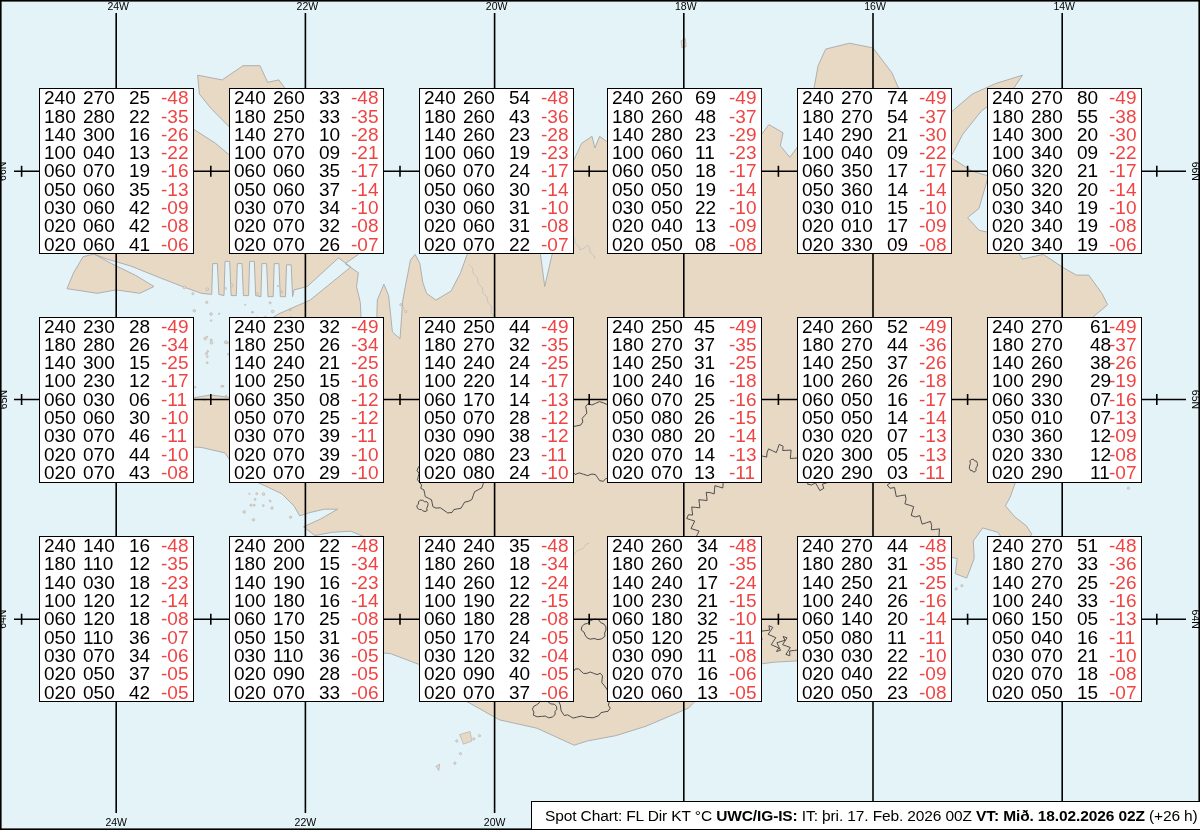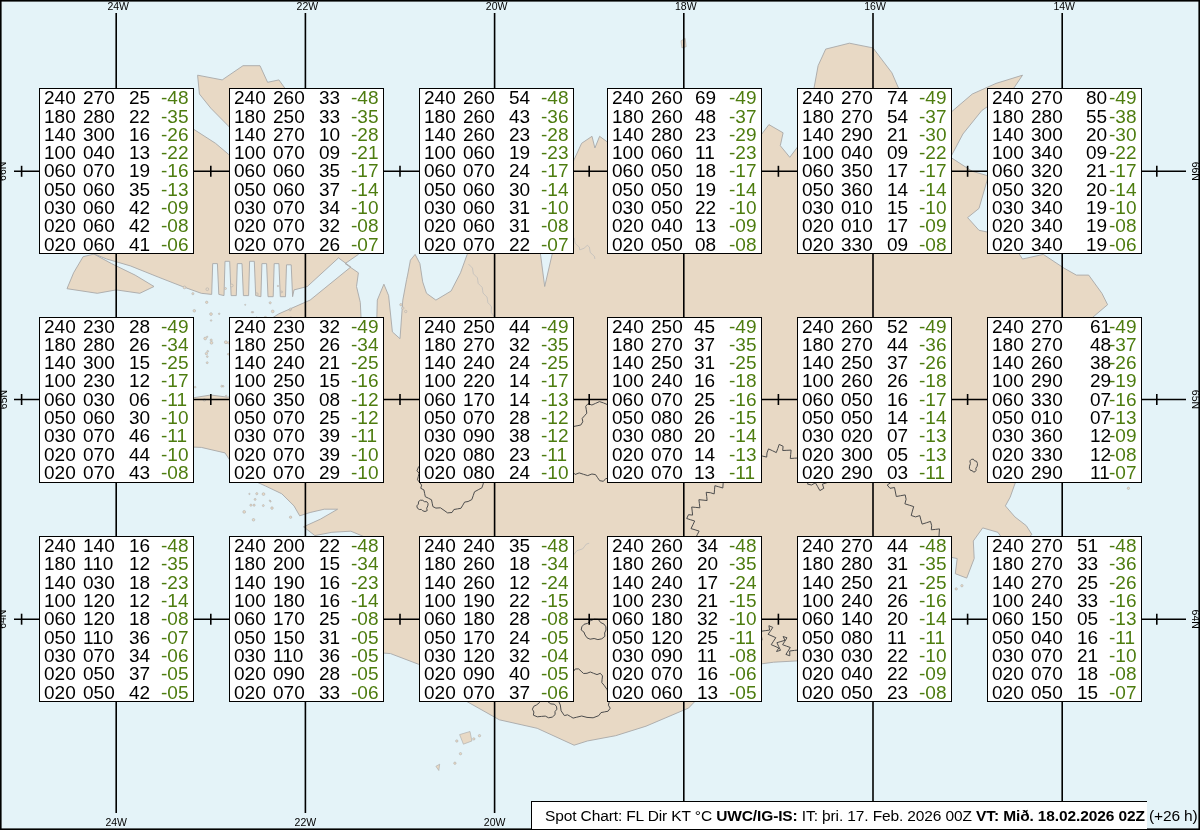--- a/index.html
+++ b/index.html
@@ -1,18 +1,18 @@
 <!DOCTYPE html>
 <html><head><meta charset="utf-8"><style>
 html,body{margin:0;padding:0;width:1200px;height:830px;overflow:hidden;background:#fff}
 body{font-family:"Liberation Sans",sans-serif;position:relative}
 .box{position:absolute;width:155px;height:166px;background:#fff;border:1.5px solid #000;box-sizing:border-box}
 .col{position:absolute;top:0px;font-size:19px;line-height:18.3px;color:#000;white-space:nowrap}
-.blu{color:#4d7c0f}
-.cap{position:absolute;left:531px;top:801px;width:616px;height:29px;background:#fff;border:1px solid #000;border-right:none;box-sizing:border-box;font-size:15.5px;line-height:27px;text-align:left;padding-left:13px;letter-spacing:-0.12px;white-space:nowrap}
+.blu{color:#ef4444}
+.cap{position:absolute;left:531px;top:801px;width:669px;height:29px;background:#fff;border:1px solid #000;border-right:none;box-sizing:border-box;font-size:15.5px;line-height:27px;text-align:left;padding-left:13px;letter-spacing:-0.12px;white-space:nowrap}
 </style></head><body>
 <svg width="1200" height="830" viewBox="0 0 1200 830" style="position:absolute;left:0;top:0">
 <rect x="0" y="0" width="1200" height="830" fill="#e4f3f8"></rect>
 <path d="M239.2,655.8 L236.3,649.4 L234.4,634.3 L233.5,612.7 L240.1,600.8 L252.4,610.6 L265.7,619.2 L278.9,612.7 L294.0,601.9 L307.3,588.9 L314.9,593.3 L328.1,584.6 L333.8,569.4 L322.4,554.1 L348.0,543.2 L364.1,536.7 L350.8,531.2 L331.9,532.3 L314.9,535.6 L303.5,526.8 L320.5,519.1 L337.6,509.2 L324.3,509.2 L310.1,512.5 L299.7,515.8 L294.0,505.9 L281.8,493.8 L265.7,486.1 L248.6,478.4 L231.6,462.9 L225.0,452.9 L201.3,447.4 L173.0,446.3 L144.6,441.8 L120.9,432.9 L110.5,419.6 L120.9,408.4 L154.0,406.2 L182.4,399.5 L210.8,395.0 L227.8,397.2 L267.6,386.0 L300.7,379.3 L329.1,372.5 L341.3,359.0 L314.9,341.0 L281.8,334.2 L253.4,329.7 L278.9,313.8 L310.1,300.1 L350.8,267.0 L338.5,257.9 L307.3,286.5 L294.0,289.9 L292.6,296.7 L291.2,264.8 L286.5,264.8 L285.5,296.7 L280.3,296.7 L278.9,263.6 L274.2,263.6 L273.2,296.7 L268.0,296.7 L266.6,263.6 L261.9,263.6 L260.9,296.7 L255.7,295.6 L254.3,261.3 L249.6,261.3 L248.6,295.6 L243.4,295.6 L242.0,263.6 L237.3,263.6 L236.3,295.6 L231.1,295.6 L229.7,261.3 L225.0,261.3 L224.0,295.6 L218.8,294.4 L217.4,263.6 L212.7,263.6 L211.7,294.4 L201.3,293.3 L182.4,286.5 L158.8,277.3 L130.4,265.9 L106.7,259.0 L92.6,253.3 L111.5,263.6 L135.1,275.1 L154.0,286.5 L139.8,293.3 L116.2,289.9 L97.3,293.3 L67.0,288.7 L73.6,272.8 L83.1,256.7 L130.4,245.3 L173.0,233.8 L125.7,224.6 L104.8,226.9 L158.8,203.8 L120.9,194.5 L152.1,180.6 L119.0,164.3 L142.7,157.3 L128.5,143.3 L163.5,138.6 L190.0,126.9 L215.5,143.3 L248.6,171.3 L265.7,185.2 L253.4,157.3 L231.6,129.3 L210.8,108.2 L199.4,94.0 L197.6,75.2 L222.2,79.9 L243.0,65.7 L260.0,65.7 L267.6,82.3 L278.9,79.9 L295.9,103.5 L316.8,119.9 L338.5,148.0 L350.8,171.3 L362.2,203.8 L350.8,226.9 L326.2,238.4 L352.7,247.6 L358.4,254.4 L345.1,263.6 L358.4,272.8 L356.5,286.5 L360.3,302.4 L364.1,381.5 L371.6,395.0 L375.4,372.5 L377.3,300.1 L380.1,293.3 L383.9,284.2 L388.6,295.6 L392.4,331.9 L400.0,338.7 L402.8,300.1 L406.6,279.6 L407.6,275.1 L410.4,260.2 L415.1,254.4 L419.9,263.6 L422.7,281.9 L426.5,293.3 L435.9,300.1 L451.1,291.0 L460.5,272.8 L467.2,254.4 L464.3,231.5 L460.5,210.7 L466.2,182.9 L483.2,148.0 L502.2,157.3 L518.2,180.6 L530.5,189.9 L538.1,236.1 L544.7,286.5 L554.2,245.3 L552.3,206.1 L565.5,178.3 L574.1,159.7 L581.6,143.3 L592.0,136.3 L594.9,148.0 L599.6,136.3 L615.7,148.0 L627.0,136.3 L647.9,150.3 L657.3,175.9 L669.6,217.6 L678.1,243.0 L672.4,203.8 L663.0,166.6 L676.2,148.0 L687.6,136.3 L700.8,152.7 L714.1,178.3 L726.4,185.2 L742.5,164.3 L754.8,143.3 L768.9,124.6 L783.1,132.8 L780.3,145.7 L789.8,157.3 L802.0,141.0 L810.6,134.0 L812.5,96.4 L818.1,65.7 L825.7,49.1 L849.4,43.2 L873.0,47.9 L891.9,72.8 L905.2,103.5 L920.3,122.3 L933.5,134.0 L939.2,122.3 L972.3,94.0 L996.0,83.4 L1022.5,75.2 L1013.0,89.3 L981.8,110.5 L962.9,134.0 L950.6,157.3 L972.3,171.3 L988.4,175.9 L979.0,208.4 L967.6,217.6 L979.0,230.3 L1007.3,236.1 L1022.5,259.0 L1043.3,254.4 L1064.1,268.2 L1076.4,275.1 L1088.7,275.1 L1101.9,293.3 L1107.6,304.7 L1091.5,318.3 L1103.8,327.4 L1086.8,341.0 L1101.9,352.3 L1084.9,363.5 L1100.0,377.0 L1075.4,383.8 L1041.4,390.5 L1083.0,401.7 L1062.2,415.1 L1081.1,421.8 L1052.7,432.9 L1069.8,444.1 L1045.2,452.9 L1060.3,461.8 L1030.0,466.2 L1020.6,472.9 L1014.9,483.9 L1010.2,497.1 L1005.4,505.9 L1014.9,516.9 L1026.3,525.7 L1031.9,534.5 L1020.6,544.3 L1011.1,550.9 L997.9,532.3 L982.7,527.9 L973.3,541.0 L974.2,558.5 L966.7,578.1 L955.3,573.7 L957.2,558.5 L933.5,554.1 L908.9,562.8 L880.6,582.4 L854.1,606.3 L827.6,636.5 L811.5,660.1 L773.7,662.2 L726.4,668.6 L688.5,708.1 L646.0,726.2 L615.7,735.7 L587.3,741.0 L574.1,745.2 L537.2,728.3 L499.3,719.8 L461.5,698.5 L418.9,664.4 L390.5,653.6 L362.2,651.5 L333.8,657.9 L300.7,653.6 L267.6,657.9 Z" fill="#e8d9c5" stroke="#a8a8a8" stroke-width="0.9"></path>
 <path d="M681.0,40.8 L685.2,38.4 L686.2,46.7 L681.9,47.9 Z" fill="#e8d9c5" stroke="#a8a8a8" stroke-width="0.6"></path>
 <path d="M459.6,734.6 L470.0,731.5 L471.9,741.0 L463.4,744.2 Z" fill="#e8d9c5" stroke="#a8a8a8" stroke-width="0.6"></path>
 <path d="M435.9,766.3 L439.7,764.2 L438.8,770.5 Z" fill="#e8d9c5" stroke="#a8a8a8" stroke-width="0.6"></path>
 <g>
       <circle cx="252.0" cy="357.1" r="0.8" fill="#e8d9c5" stroke="#a8a8a8" stroke-width="0.5"></circle>
       <circle cx="206.7" cy="302.3" r="1.2" fill="#e8d9c5" stroke="#a8a8a8" stroke-width="0.5"></circle>
@@ -205,21 +205,21 @@
 <div class="box" style="left:797px;top:88.3px">
     <div class="col" style="left:4px">240<br>180<br>140<br>100<br>060<br>050<br>030<br>020<br>020</div>
     <div class="col" style="left:43px">270<br>270<br>290<br>040<br>350<br>360<br>010<br>010<br>330</div>
     <div class="col" style="left:89px">74<br>54<br>21<br>09<br>17<br>14<br>15<br>17<br>09</div>
     <div class="col blu" style="left:121px">-49<br>-37<br>-30<br>-22<br>-17<br>-14<br>-10<br>-09<br>-08</div>
   </div>
 
 <div class="box" style="left:987px;top:88.3px">
     <div class="col" style="left:4px">240<br>180<br>140<br>100<br>060<br>050<br>030<br>020<br>020</div>
     <div class="col" style="left:43px">270<br>280<br>300<br>340<br>320<br>320<br>340<br>340<br>340</div>
-    <div class="col" style="left:98px">80<br>55<br>20<br>09<br>21<br>20<br>19<br>19<br>19</div>
+    <div class="col" style="left:89px">80<br>55<br>20<br>09<br>21<br>20<br>19<br>19<br>19</div>
     <div class="col blu" style="left:121px">-49<br>-38<br>-30<br>-22<br>-17<br>-14<br>-10<br>-08<br>-06</div>
   </div>
 
 <div class="box" style="left:39px;top:316.5px">
     <div class="col" style="left:4px">240<br>180<br>140<br>100<br>060<br>050<br>030<br>020<br>020</div>
     <div class="col" style="left:43px">230<br>280<br>300<br>230<br>030<br>060<br>070<br>070<br>070</div>
     <div class="col" style="left:89px">28<br>26<br>15<br>12<br>06<br>30<br>46<br>44<br>43</div>
     <div class="col blu" style="left:121px">-49<br>-34<br>-25<br>-17<br>-11<br>-10<br>-11<br>-10<br>-08</div>
   </div>
 

